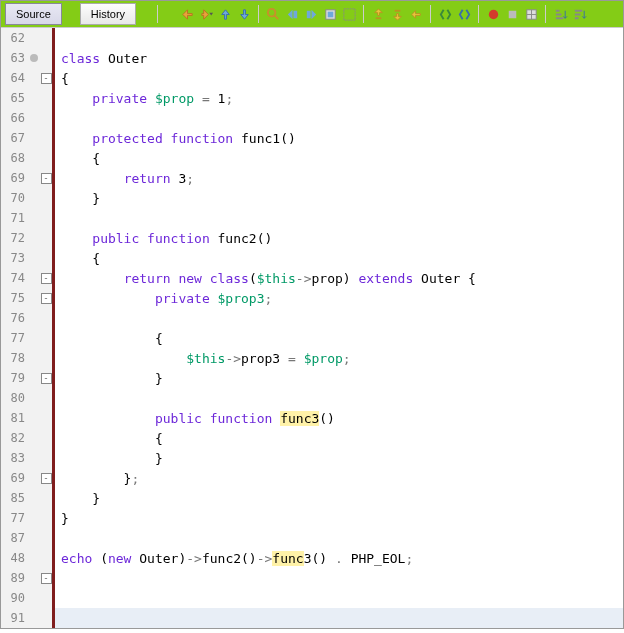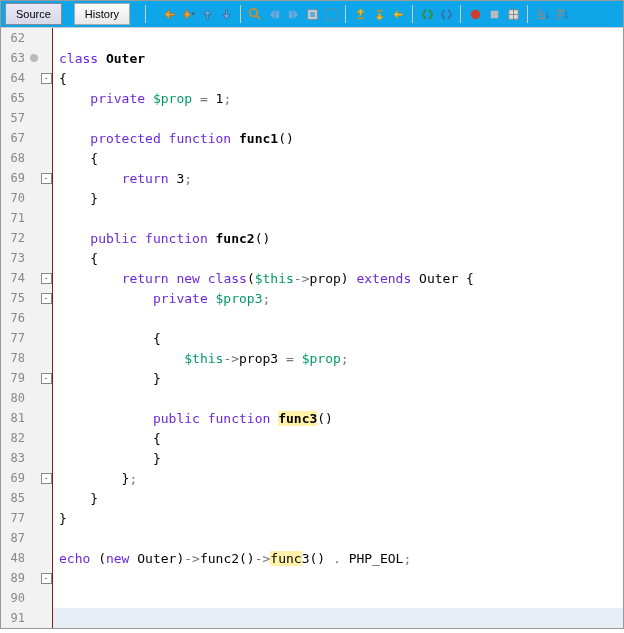--- a/index.html
+++ b/index.html
@@ -1,36 +1,36 @@
 <!DOCTYPE html>
 <html><head>
 <meta charset="utf-8">
 <style>
 html,body{margin:0;padding:0;font-family:sans-serif;font-size:12px;background:#fff;color:#000}
 .editor{width:624px;border:1px solid #999;box-sizing:border-box}
-.toolbar{display:flex;align-items:center;height:26px;background:#0ea5e9;border-bottom:1px solid #ccc;padding:0 4px;gap:12px}
+.toolbar{display:flex;align-items:center;height:26px;background:#84cc16;border-bottom:1px solid #ccc;padding:0 4px;gap:18px}
 .tab{display:inline-flex;align-items:center;height:20px;padding:0 10px;border:1px solid #aaa;background:linear-gradient(#fdfdfd,#e8e8e8);font-size:11px;cursor:pointer}
 .tab.active{background:linear-gradient(#e8e8f4,#d8d8e8);border-color:#889}
 .sep{width:1px;height:18px;background:#ccc;margin:0 3px}
 .ticon{width:16px;height:16px;display:flex;align-items:center;justify-content:center;cursor:pointer}
 .ticon svg{width:15px;height:15px}
 .code-area{display:flex;background:#fff;font-family:Menlo,Consolas,monospace;font-size:13px}
-.gutter{background:#f2f2f2;border-right:1px solid #7f1d1d;text-align:right;user-select:none}
+.gutter{background:#f2f2f2;border-right:3px solid #7f1d1d;text-align:right;user-select:none}
 .gutter-row{display:flex;align-items:center;height:20px}
 .ln{width:24px;color:#888;padding-right:3px;font-size:12px}
 .marker{width:12px;display:flex;align-items:center;justify-content:center}
 .fold{width:12px;display:flex;align-items:center;justify-content:center}
 .fold-box{width:9px;height:9px;border:1px solid #888;background:#fff;font-size:9px;line-height:8px;text-align:center;color:#666;cursor:pointer}
 .code{flex:1;padding-left:6px;position:relative}
 .line{height:20px;display:flex;align-items:center;white-space:pre}
 .kw{color:#6d28d9}
 .var{color:#009966}
 .num{color:#000}
 .op{color:#777}
-.func{color:#000;font-weight:bold}
+.func{color:#000;font-weight:normal}
 .arrow{color:#777}
 .hl{background:#fff2a8}
 .current{background:#e8eef6;position:absolute;left:0;right:0;height:20px;z-index:0}
 .line>span{position:relative;z-index:1}
 .circ{width:8px;height:8px;border-radius:50%;background:#bbb}
 </style>
 </head>
 <body>
 
 <div class="editor">
@@ -173,21 +173,21 @@
           <div class="fold">
             <div class="fold-box">-</div>
           </div>
         </div>
         <div class="gutter-row">
           <div class="ln">65</div>
           <div class="marker"></div>
           <div class="fold"></div>
         </div>
         <div class="gutter-row">
-          <div class="ln">57</div>
+          <div class="ln">66</div>
           <div class="marker"></div>
           <div class="fold"></div>
         </div>
         <div class="gutter-row">
           <div class="ln">67</div>
           <div class="marker"></div>
           <div class="fold"></div>
         </div>
         <div class="gutter-row">
           <div class="ln">68</div>

